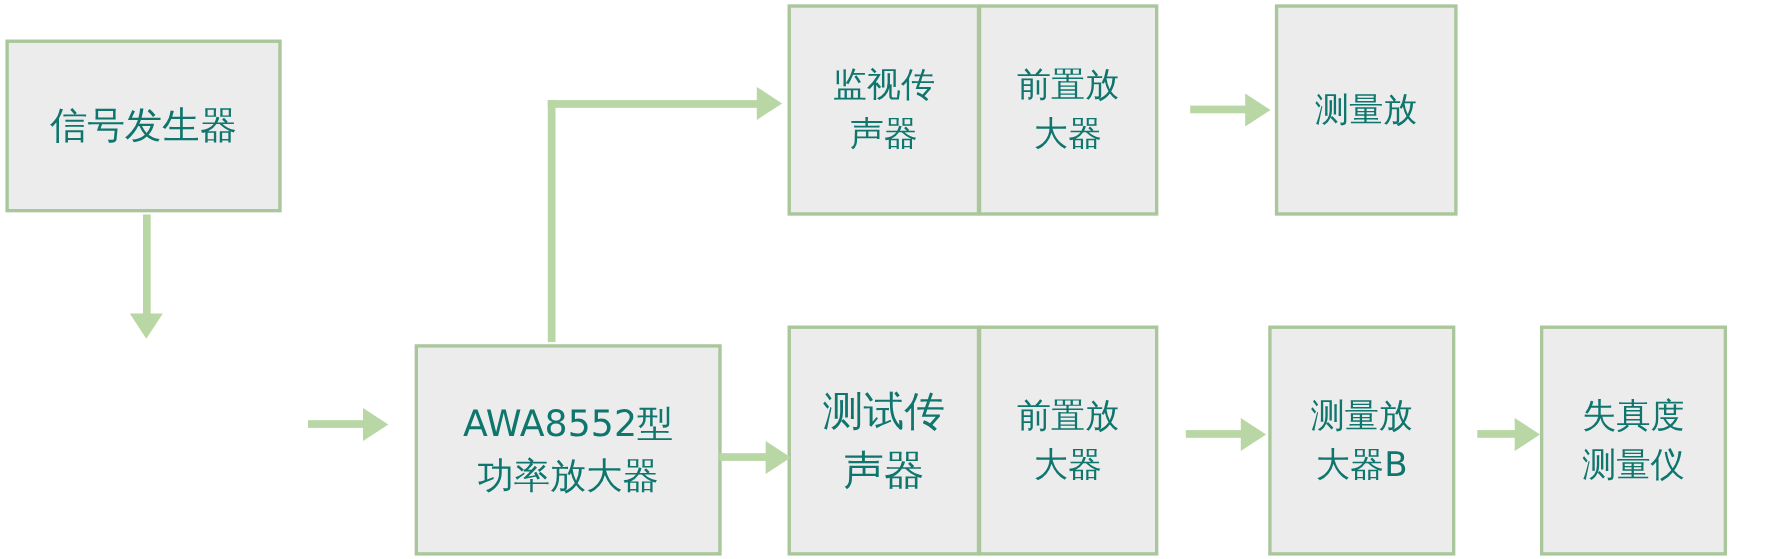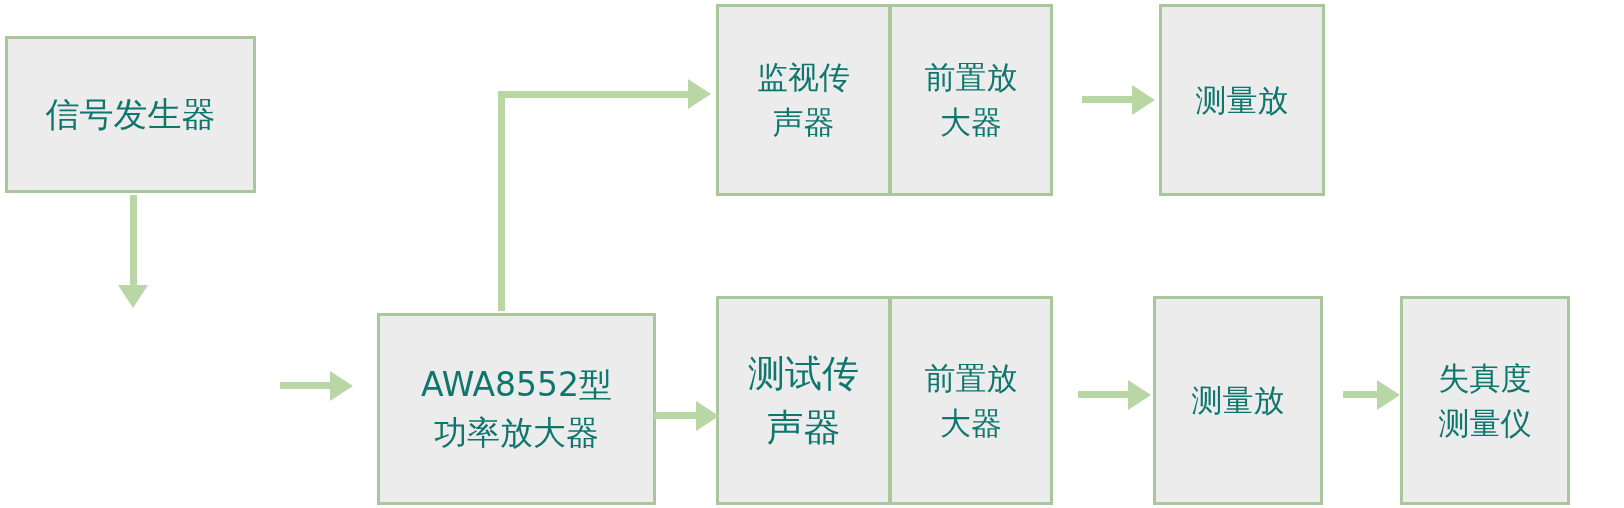--- a/index.html
+++ b/index.html
@@ -107,20 +107,21 @@
     <span class="line2">声器</span>
   </div>
 
   <div class="node" id="node-preamp-bottom">
     <span class="line1">前置放</span>
     <span class="line2">大器</span>
   </div>
 
   <div class="node" id="node-meas-amp-b">
     <span class="line1">测量放</span>
+    <span class="line2">大器B</span>
   </div>
 
   <div class="node" id="node-distortion-meter">
     <span class="line1">失真度</span>
     <span class="line2">测量仪</span>
   </div>
 
   <div class="conn">
     <div class="vline" style="left:130px; top:195px; height:92px;"></div>
     <div class="arrow-down" style="left:118px; top:285px;"></div>

